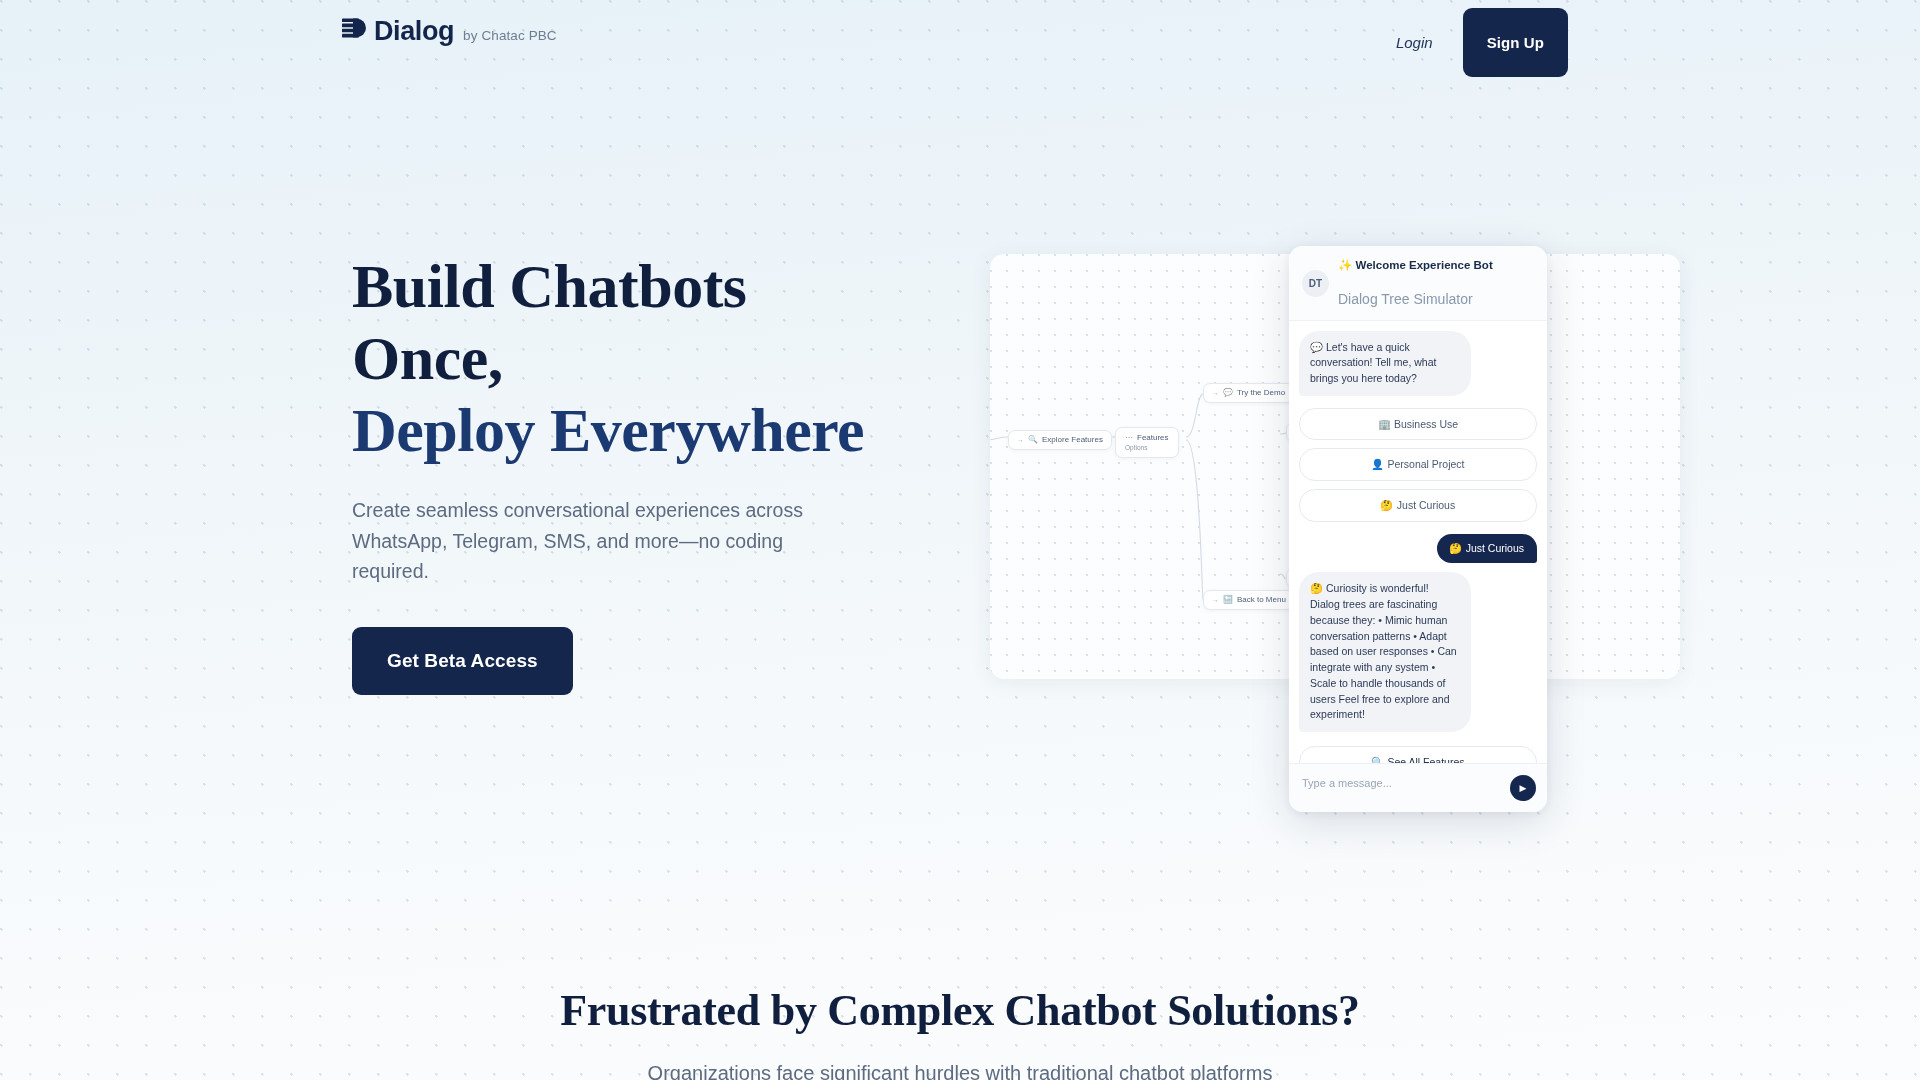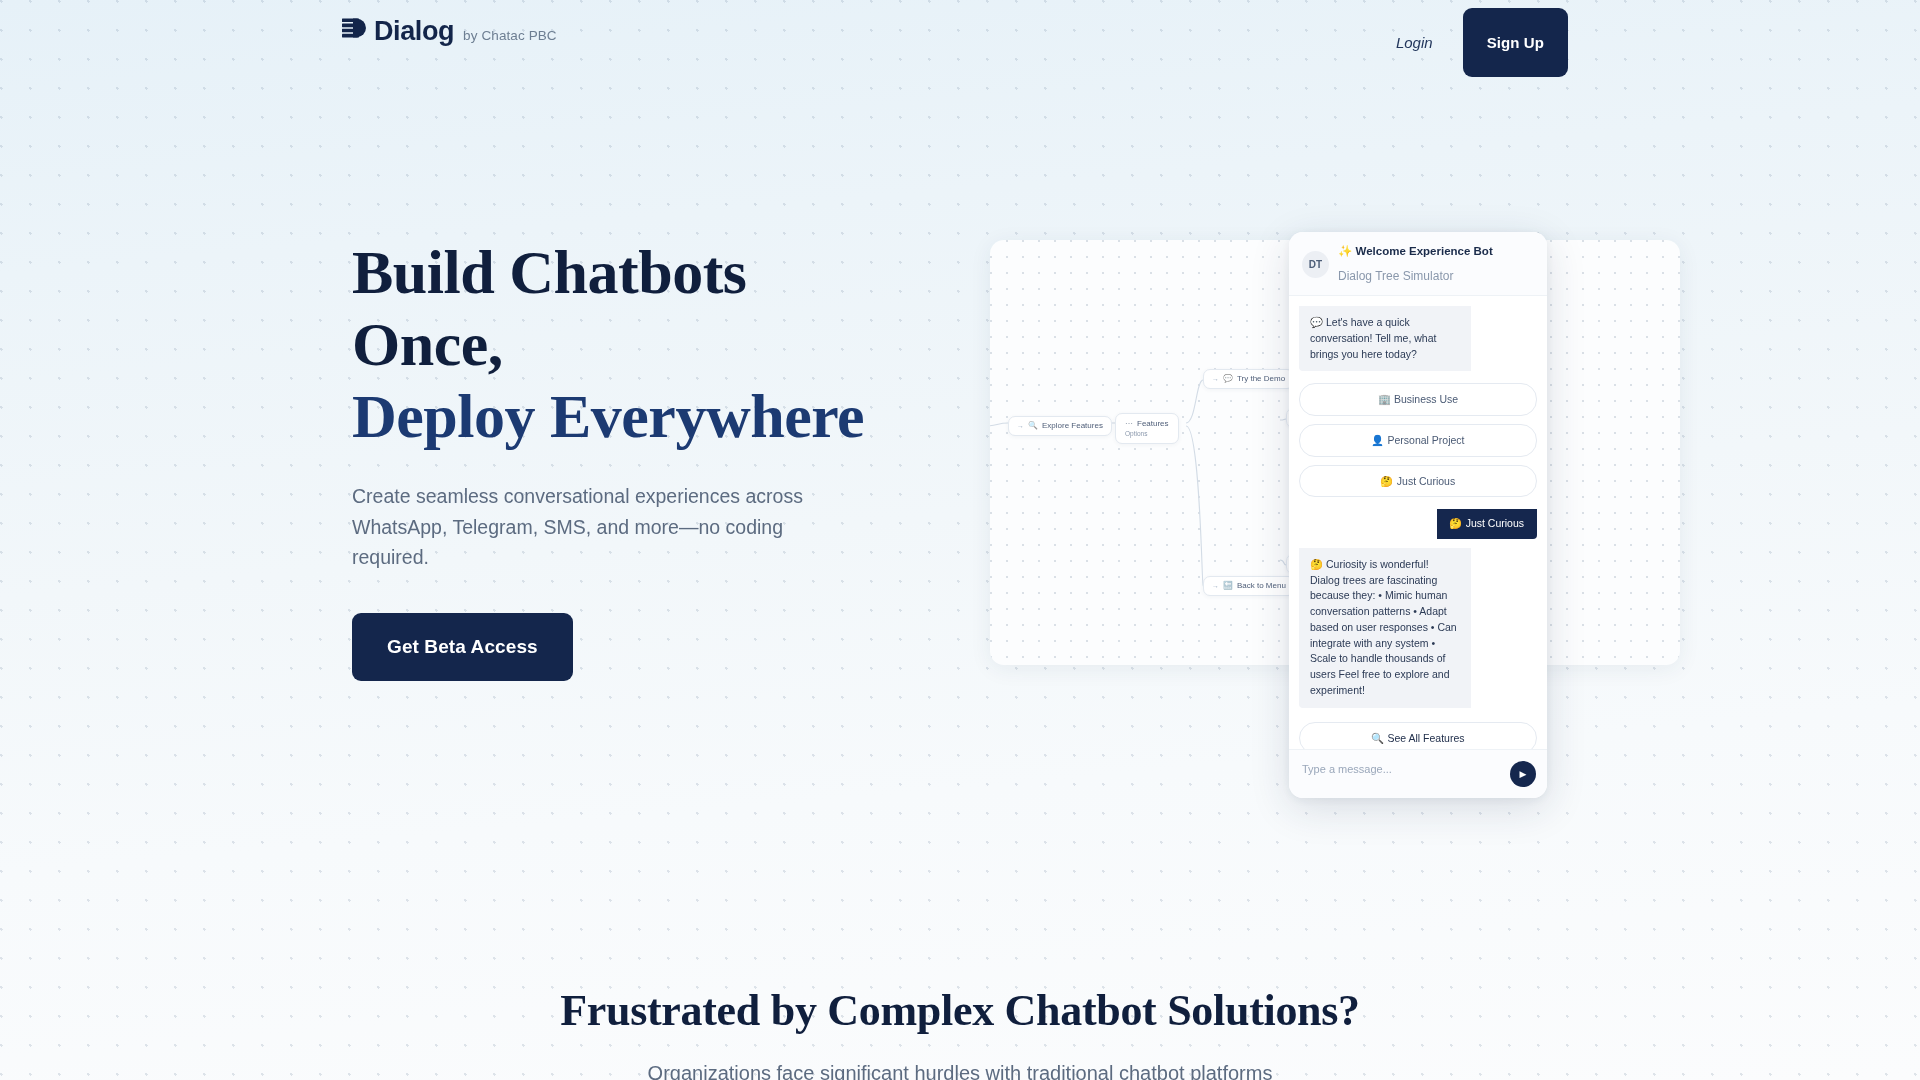--- a/index.html
+++ b/index.html
@@ -93,21 +93,21 @@
     border-radius: 9px;
     padding: 26px 24px;
     cursor: pointer;
     font-family: inherit;
     letter-spacing: 0.1px;
   }
 
   
   #hero {
     position: absolute;
-    top: 2px; left: 0;
+    top: 16px; left: 0;
     width: 1804px;
     height: 985px;
     z-index: 10;
   }
   .hero-copy {
     position: absolute;
     left: 352px;
     top: 235px;
     width: 560px;
   }
@@ -241,38 +241,38 @@
   }
   .chat-htext { min-width: 0; }
   .chat-title {
     font-size: 11.5px;
     font-weight: 700;
     color: #1a2b4a;
     line-height: 1.2;
     white-space: nowrap;
   }
   .chat-subtitle {
-    font-size: 12px;
+    font-size: 14px;
     color: #8a98ac;
-    margin-top: 10px;
+    margin-top: 18px;
     line-height: 1.2;
   }
 
   .chat-body {
     flex: 1 1 auto;
     padding: 10px 10px 0 10px;
     overflow: hidden;
     position: relative;
   }
   .msg-row { display: flex; margin-bottom: 9px; }
   .msg-row.bot  { justify-content: flex-start; }
   .msg-row.user { justify-content: flex-end; }
   .bubble {
     max-width: 172px;
-    border-radius: 0;
+    border-radius: 20px;
     padding: 9px 11px;
     font-size: 10.5px;
     line-height: 1.5;
   }
   .bubble.bot {
     background: #f1f3f7;
     color: #2b3a55;
     border-bottom-left-radius: 4px;
   }
   .bubble.user {

